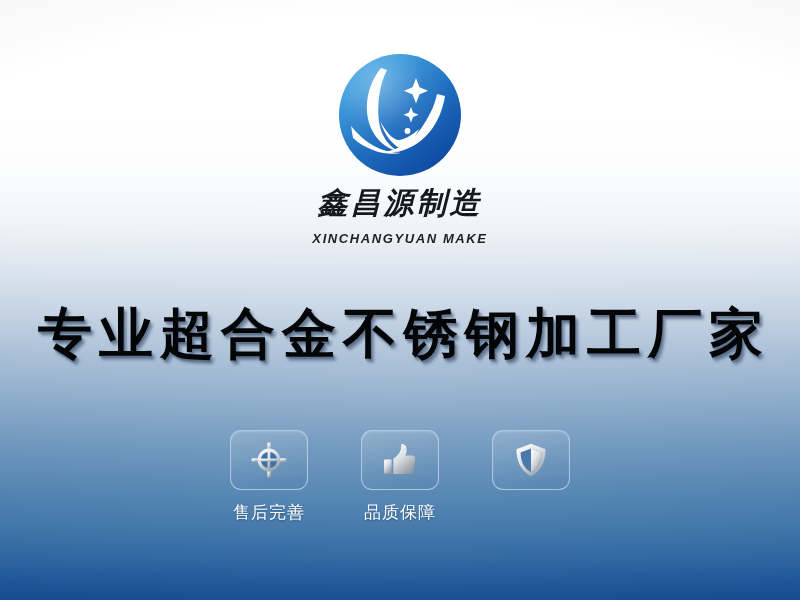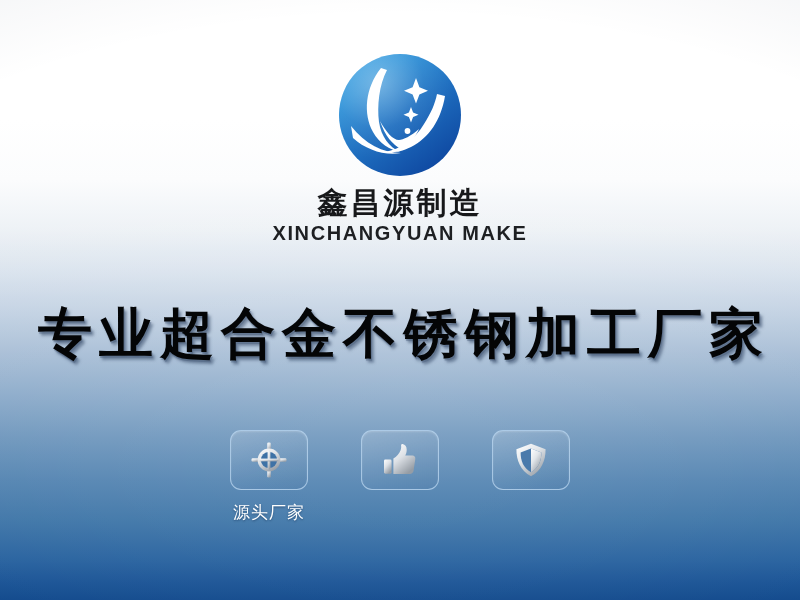--- a/index.html
+++ b/index.html
@@ -51,42 +51,43 @@
     pointer-events: none;
   }
 
   
   #logo-block {
     position: absolute;
     top: 52px;
     left: 0;
     width: 800px;
     text-align: center;
+    font-style: italic;
   }
 
   #logo-mark {
     width: 126px;
     height: 126px;
     margin: 0 auto;
     display: block;
   }
 
   #company-name-cn {
     margin-top: 8px;
     font-size: 30px;
     font-weight: bold;
     letter-spacing: 3px;
     color: #17181a;
     line-height: 1.12;
     font-family: "DejaVu Sans", "Liberation Sans", sans-serif;
   }
 
   #company-name-en {
-    margin-top: 2px;
-    font-size: 20px;
+    margin-top: 11px;
+    font-size: 13px;
     font-weight: bold;
     letter-spacing: 1.6px;
     color: #1d1f22;
     font-family: "Liberation Sans", "DejaVu Sans", sans-serif;
     text-align: center;
   }
 
   
   #headline {
     position: absolute;
@@ -222,40 +223,41 @@
             <rect x="27.5" y="16.2" width="8" height="3.6" rx="1.3"></rect>
           </g>
           <circle cx="18" cy="18" r="11.4" fill="url(#mt1)"></circle>
           <circle cx="18" cy="18" r="8.1" fill="#3e72a6"></circle>
           <g fill="url(#mt1)">
             <rect x="16.6" y="8.6" width="2.8" height="18.8"></rect>
             <rect x="8.6" y="16.6" width="18.8" height="2.8"></rect>
           </g>
         </svg>
       </div>
-      <div class="feature-label">源头厂家</div>
+      <div class="feature-label">售后完善</div>
     </div>
 
 
     <div class="feature">
       <div class="feature-tile">
         <svg width="36" height="36" viewBox="0 0 36 36">
           <defs>
             <linearGradient id="mt3" x1="0" y1="0" x2="0.6" y2="1">
               <stop offset="0%" stop-color="#ffffff"></stop>
               <stop offset="48%" stop-color="#dde1e6"></stop>
               <stop offset="100%" stop-color="#969da5"></stop>
             </linearGradient>
           </defs>
           <rect x="2" y="17.5" width="7.6" height="14.2" rx="1.4" fill="url(#mt3)"></rect>
           <path d="M11.4 32 L11.4 16.6 C14.6 14.4 17.2 11.6 18.6 8.2 C19.3 6.4 19.3 4.9 19.1 3.6
                    C19 2.6 19.8 1.9 20.7 2.1 C23.1 2.6 24.6 4.6 24.7 7.4 C24.8 9.5 24.2 11.6 23.2 13.6
                    L30.4 13.6 C32.3 13.6 33.6 15.1 33.3 16.9 L31.6 28.6 C31.3 30.6 29.7 32 27.8 32 Z" fill="url(#mt3)"></path>
         </svg>
       </div>
+      <div class="feature-label">品质保障</div>
     </div>
 
 
     <div class="feature">
       <div class="feature-tile">
         <svg width="36" height="36" viewBox="0 0 36 36">
           <defs>
             <linearGradient id="mt5" x1="0" y1="0" x2="0.7" y2="1">
               <stop offset="0%" stop-color="#ffffff"></stop>
               <stop offset="46%" stop-color="#e2e6ea"></stop>

